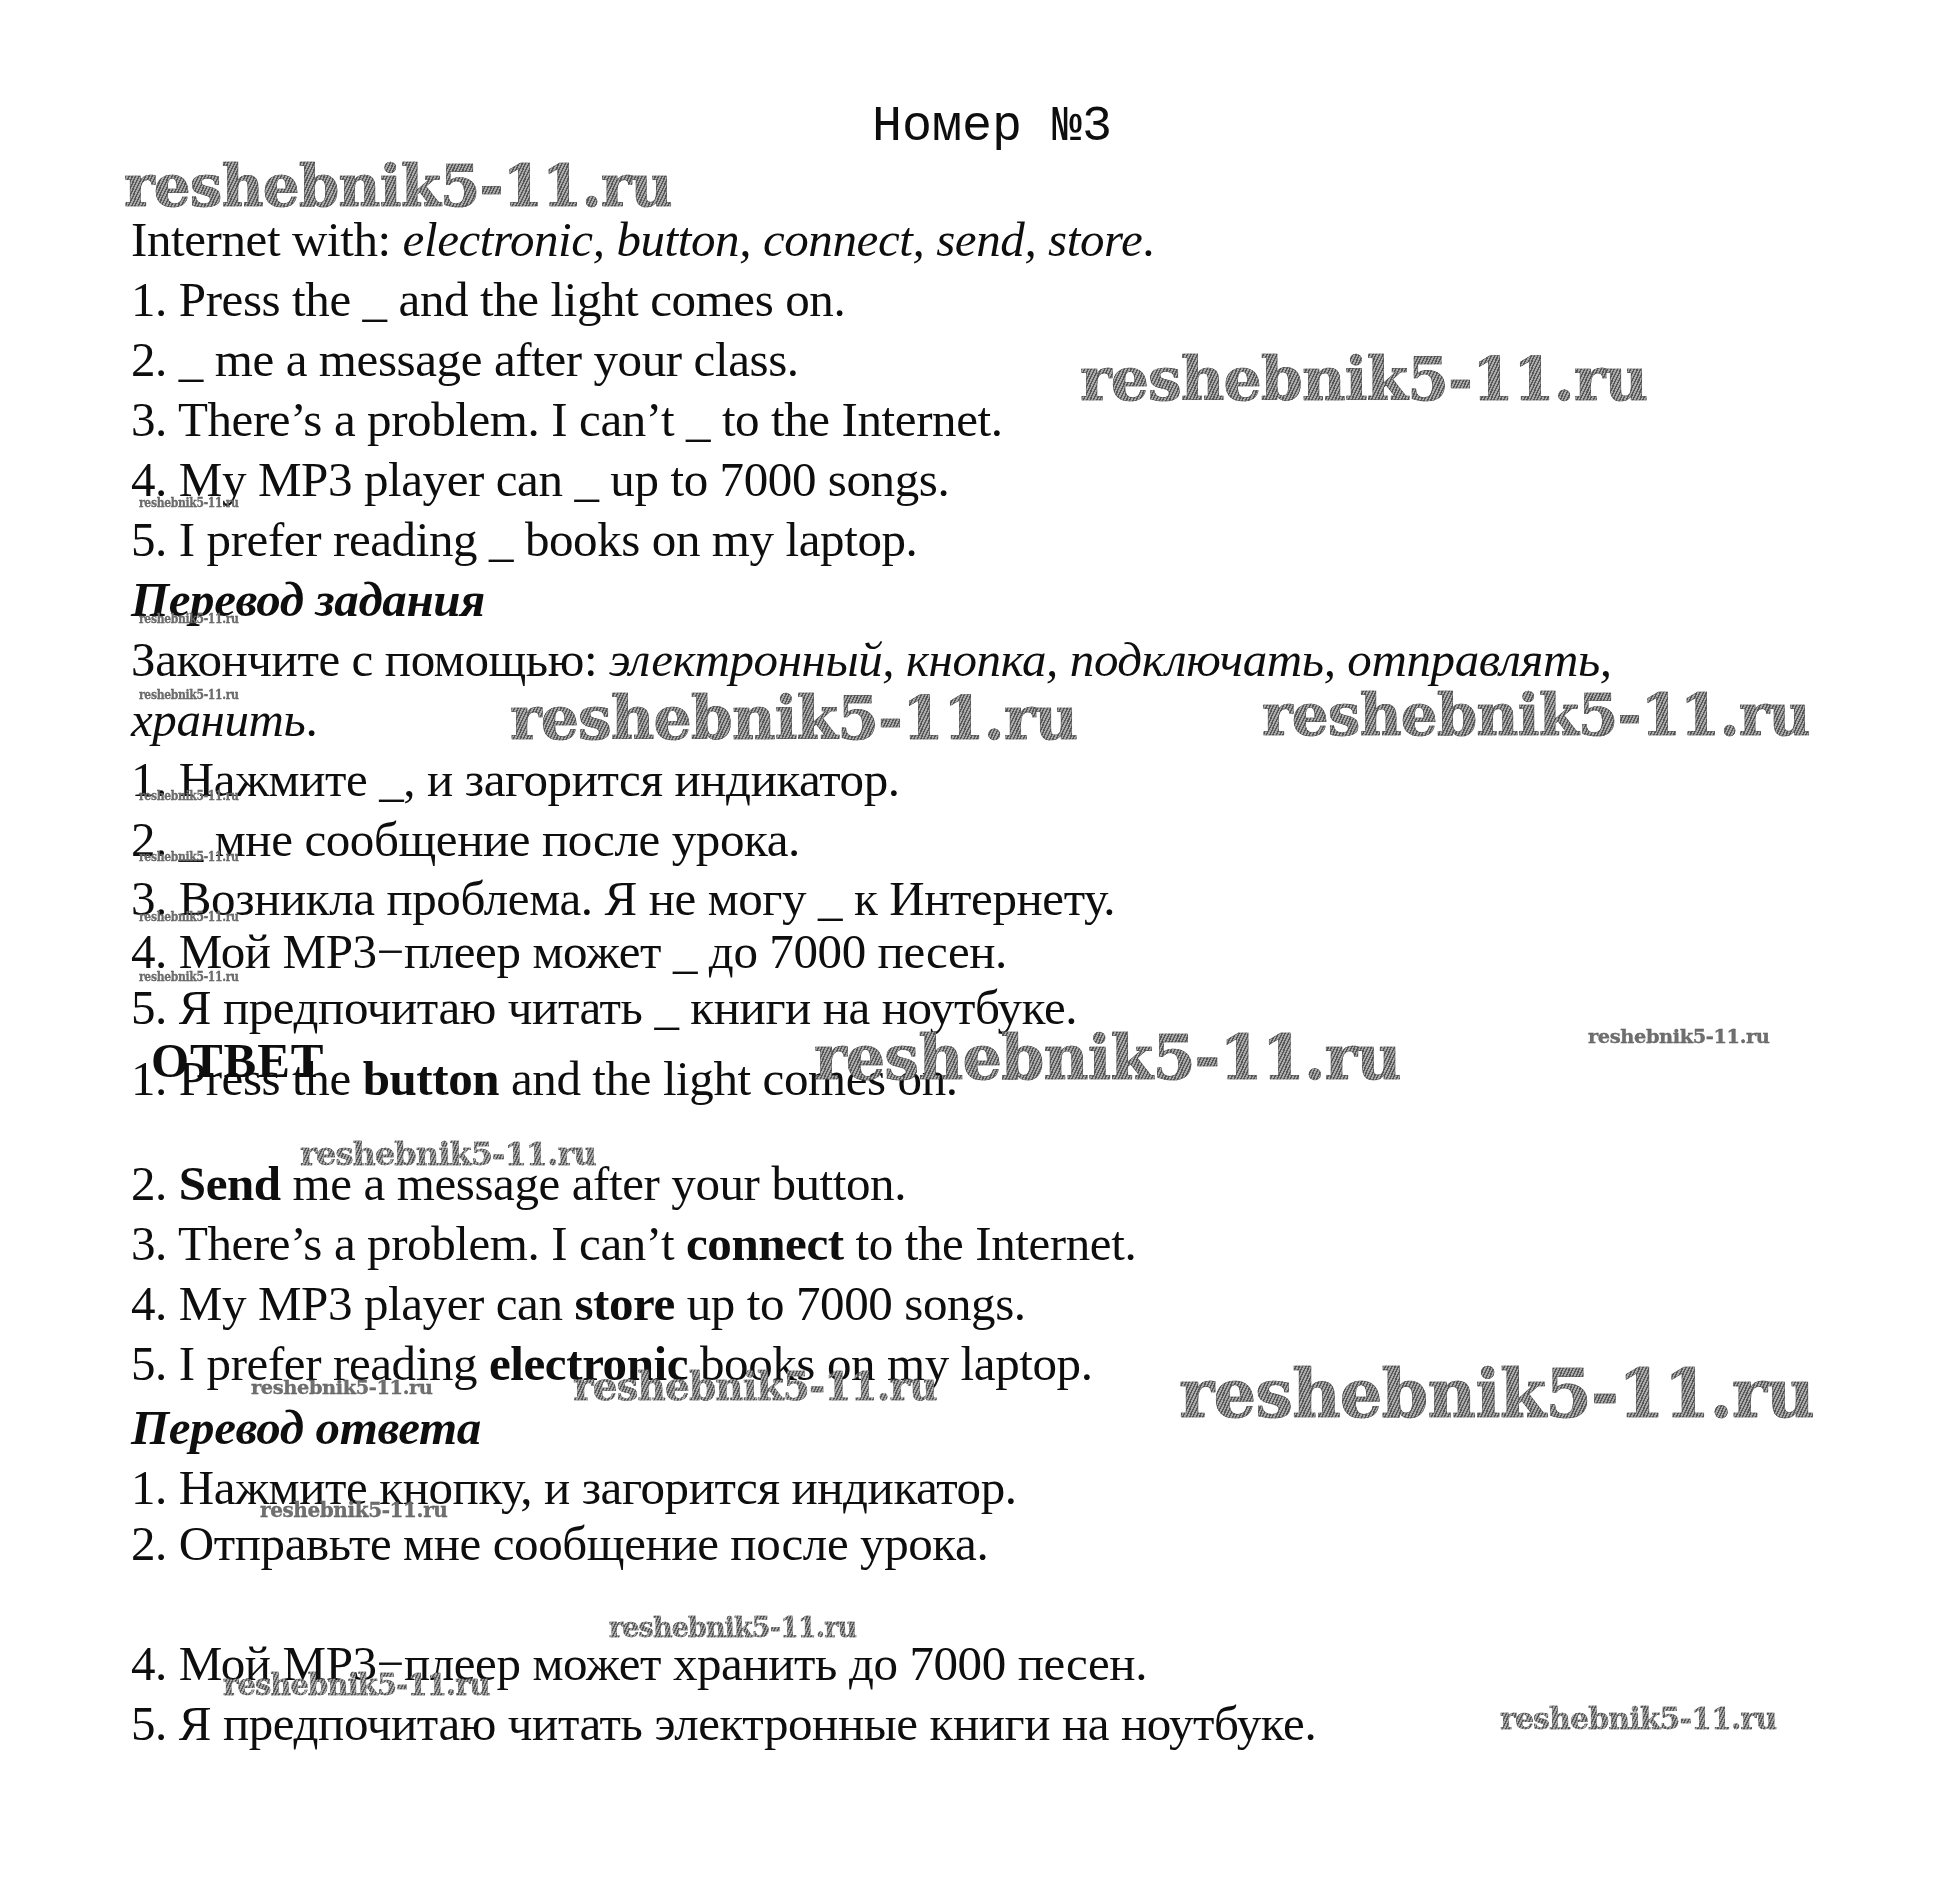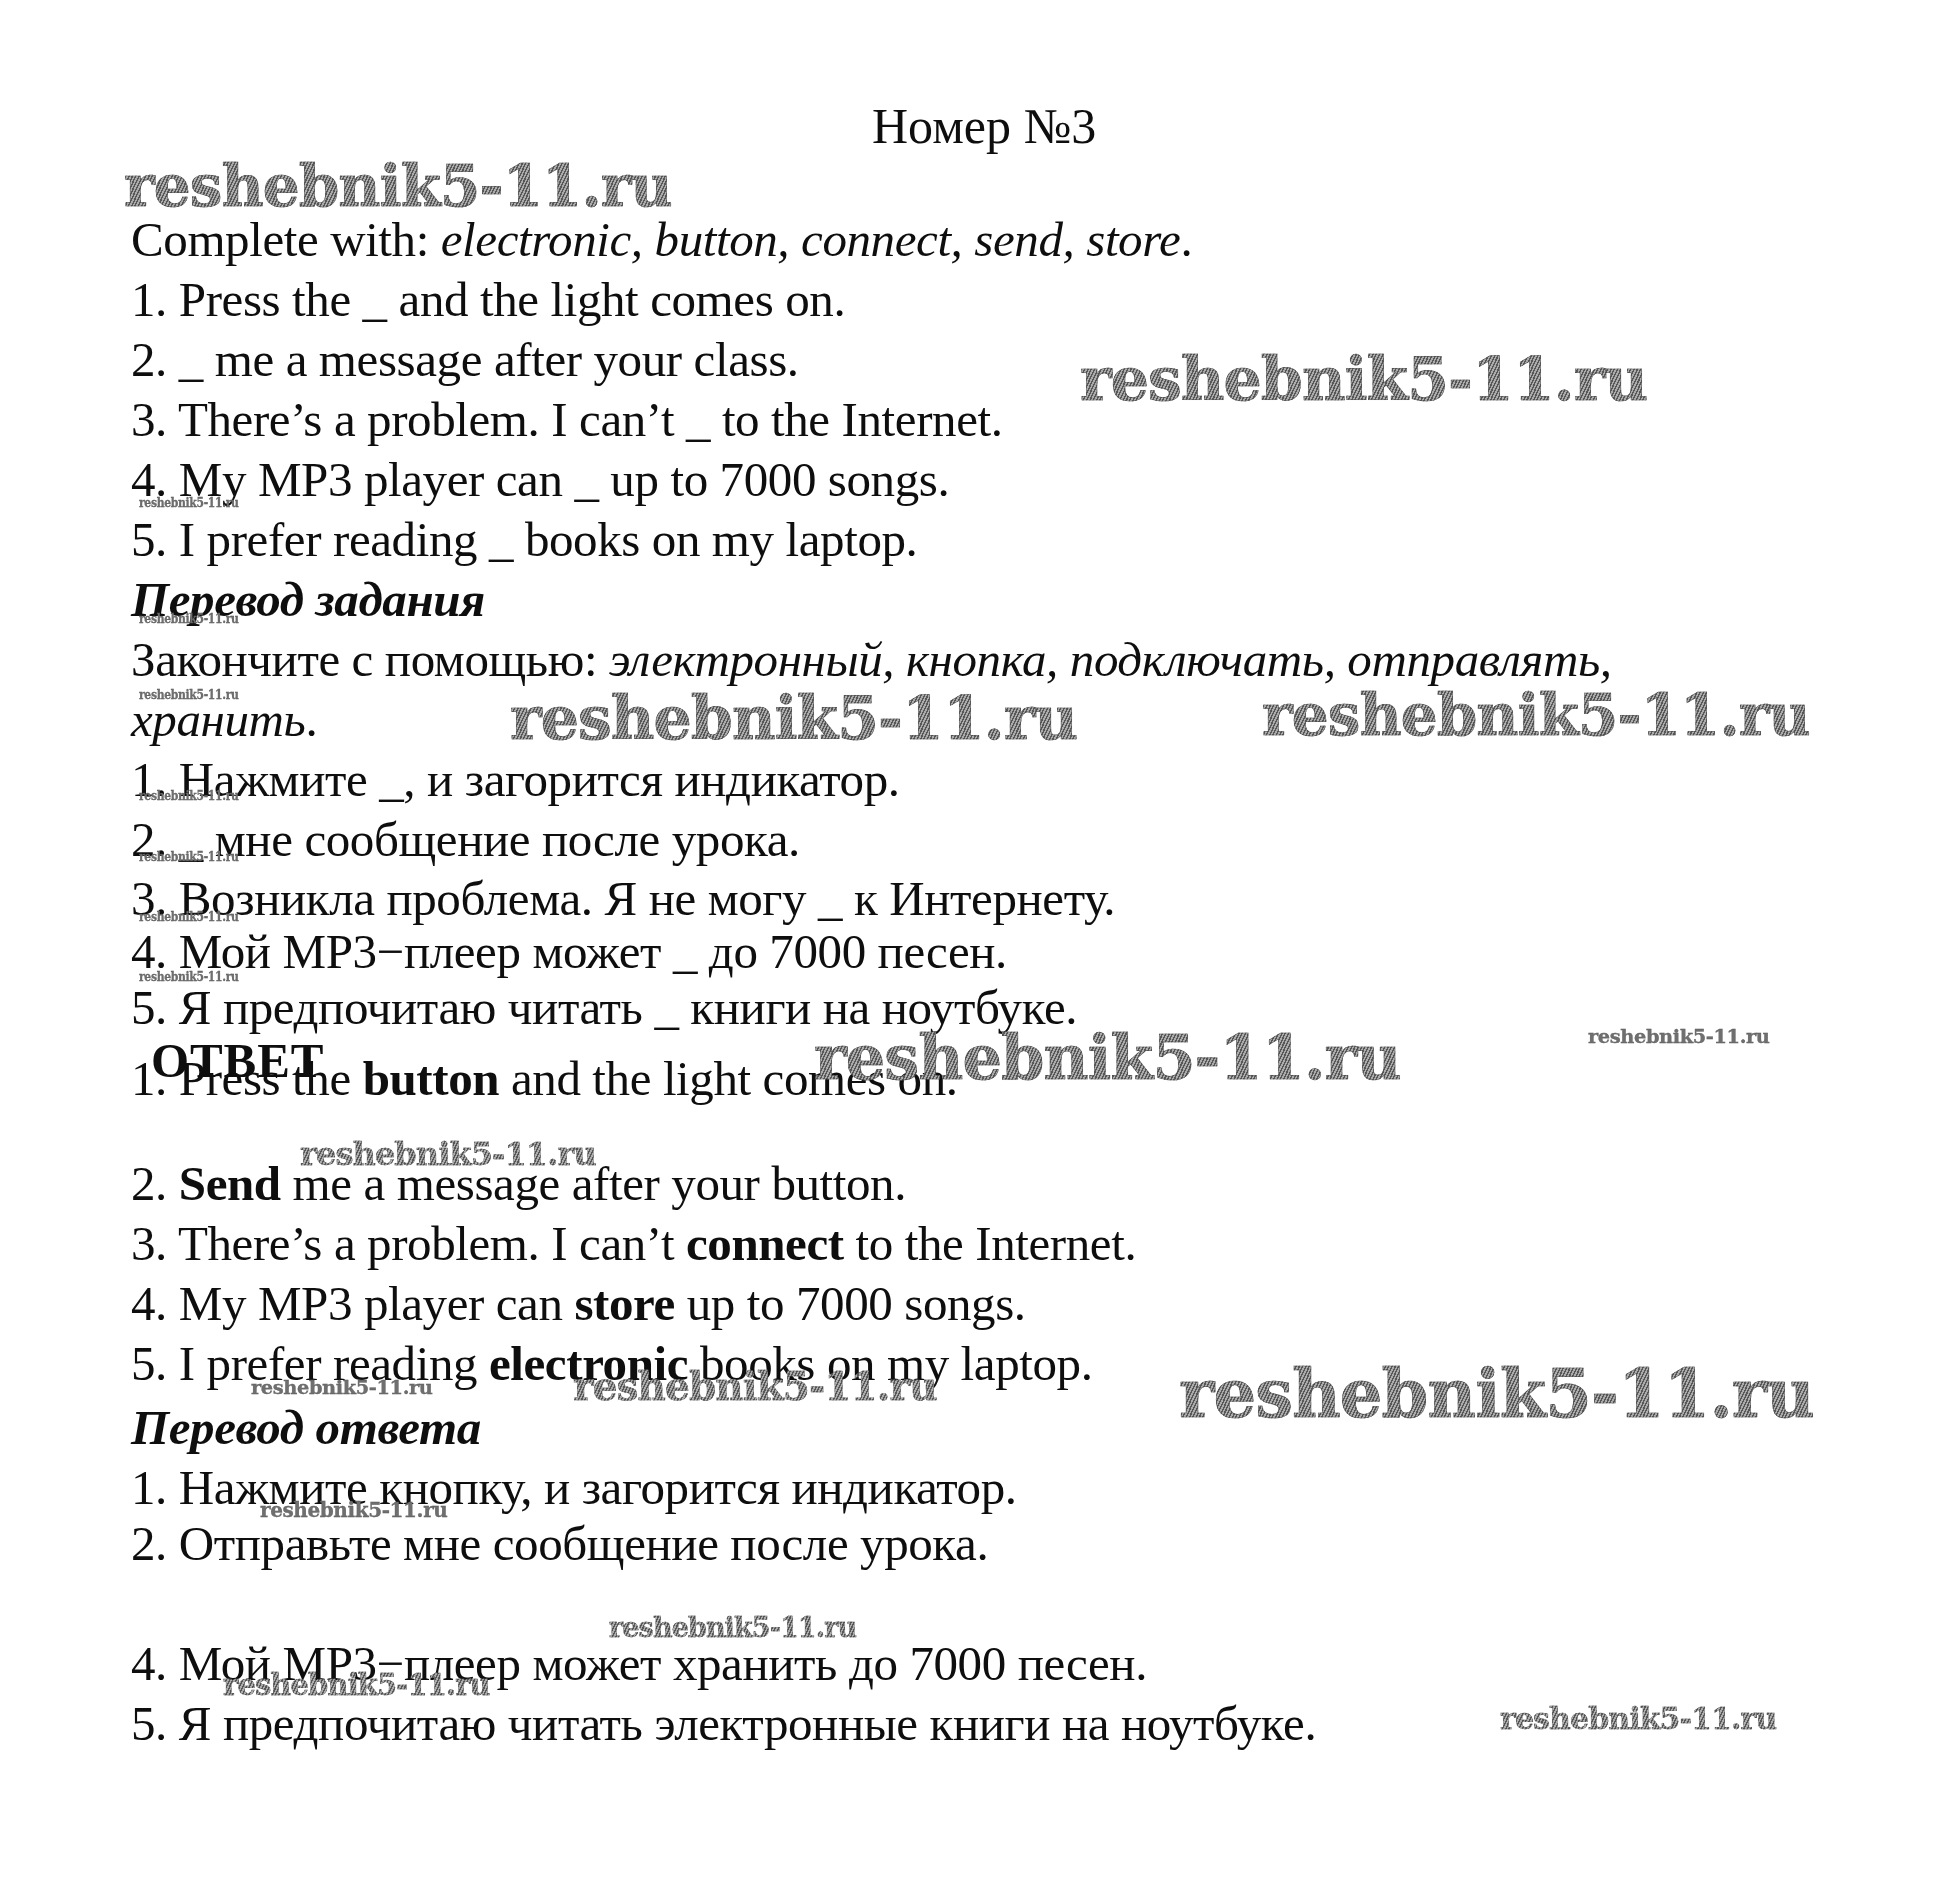--- a/index.html
+++ b/index.html
@@ -24,20 +24,21 @@
   .line i { font-style: italic; }
   .line b { font-weight: 700; }
 
   .title {
     position: absolute;
     left: 872px;
     top: 99px;
     font-size: 50px;
     line-height: 1.1;
     white-space: nowrap;
+    font-family: Liberation Mono, monospace;
   }
   .heading-bi { font-weight: 700; font-style: italic; }
   .heading-b  { font-weight: 700; letter-spacing: 0.9px; margin-left: 20px; }
 
   
   .wm {
     position: absolute;
     white-space: nowrap;
     font-family: "DejaVu Serif", serif;
     font-weight: 700;
@@ -64,21 +65,21 @@
     transform-origin: left top;
   }
 </style>
 </head>
 <body>
 
 <div class="page">
 
   <div class="title">Номер №3</div>
 
-  <div class="line" style="top:213px"><span>Complete with: </span><i>electronic, button, connect, send, store</i><span>.</span></div>
+  <div class="line" style="top:213px"><span>Internet with: </span><i>electronic, button, connect, send, store</i><span>.</span></div>
   <div class="line" style="top:273px">1. Press the _ and the light comes on.</div>
   <div class="line" style="top:333px">2. _ me a message after your class.</div>
   <div class="line" style="top:393px">3. There’s a problem. I can’t _ to the Internet.</div>
   <div class="line" style="top:453px">4. My MP3 player can _ up to 7000 songs.</div>
   <div class="line" style="top:513px">5. I prefer reading _ books on my laptop.</div>
 
   <div class="line heading-bi" style="top:573px">Перевод задания</div>
 
   <div class="line" style="top:633px"><span>Закончите с помощью: </span><i>электронный, кнопка, подключать, отправлять,</i></div>
   <div class="line" style="top:693px"><i>хранить</i><span>.</span></div>

